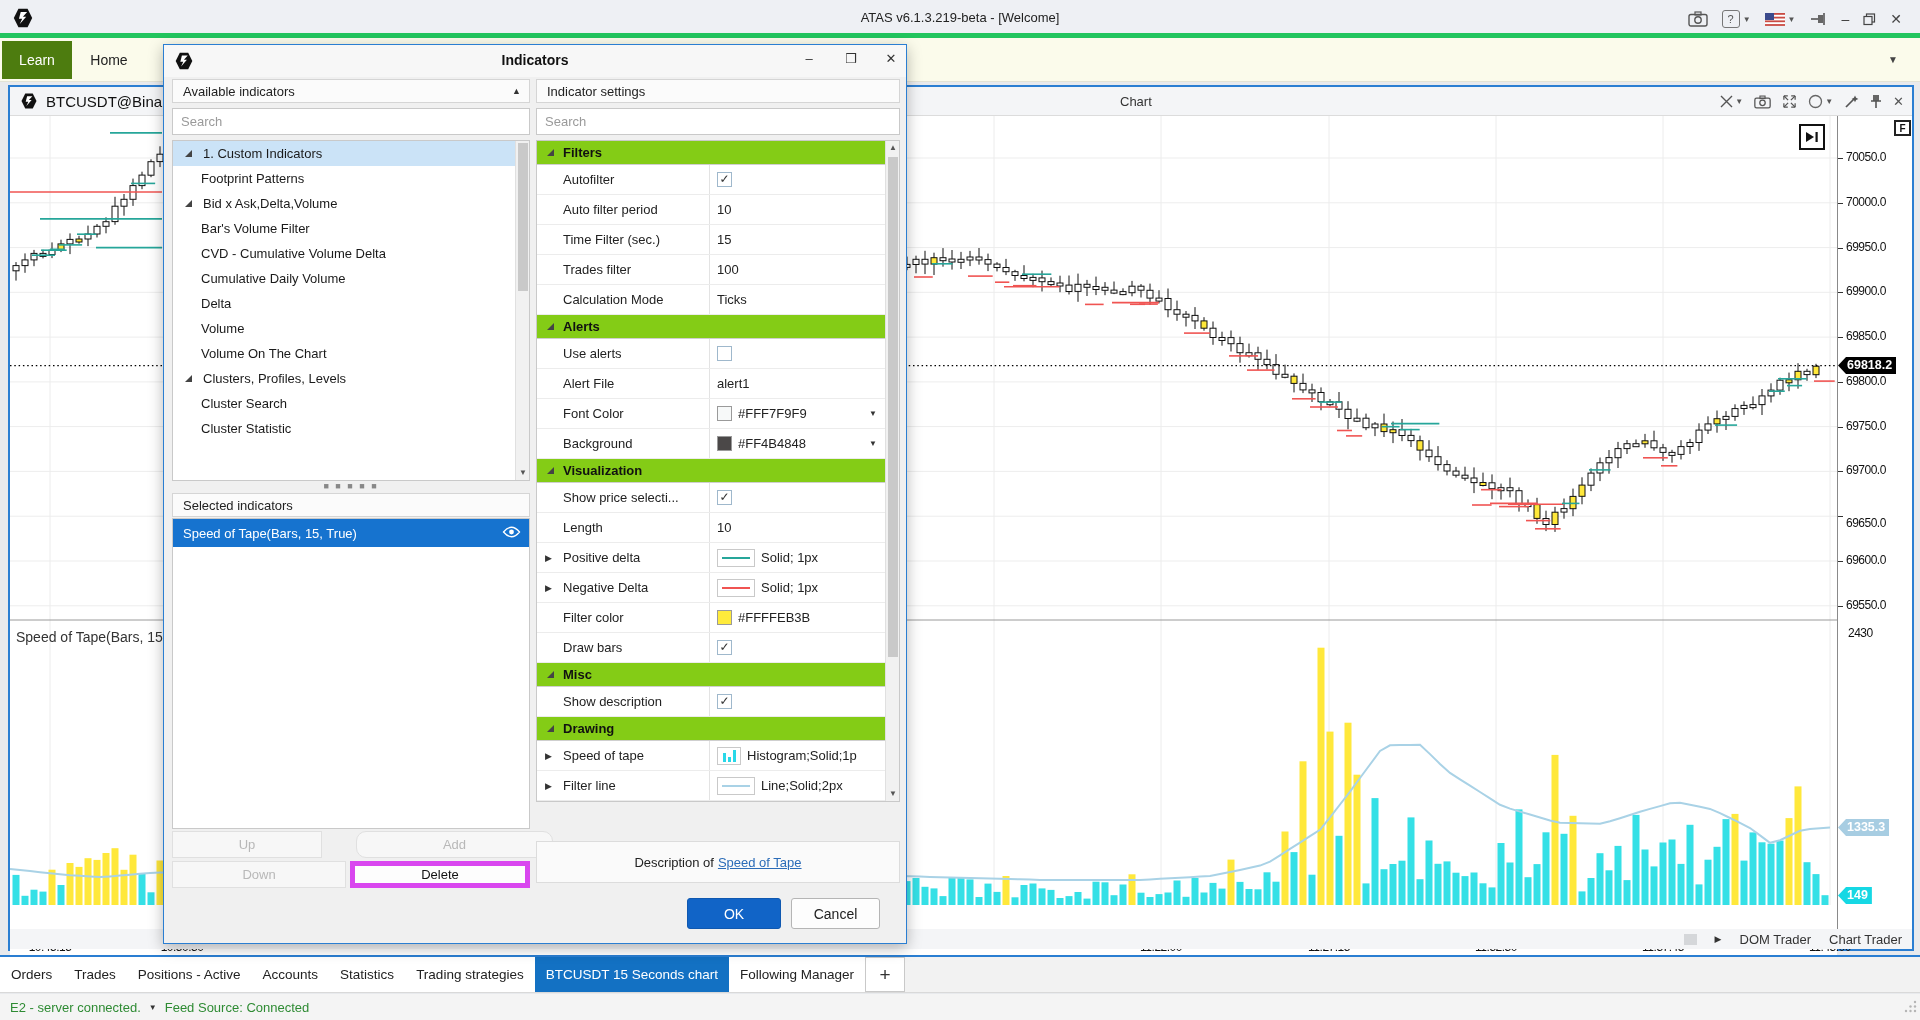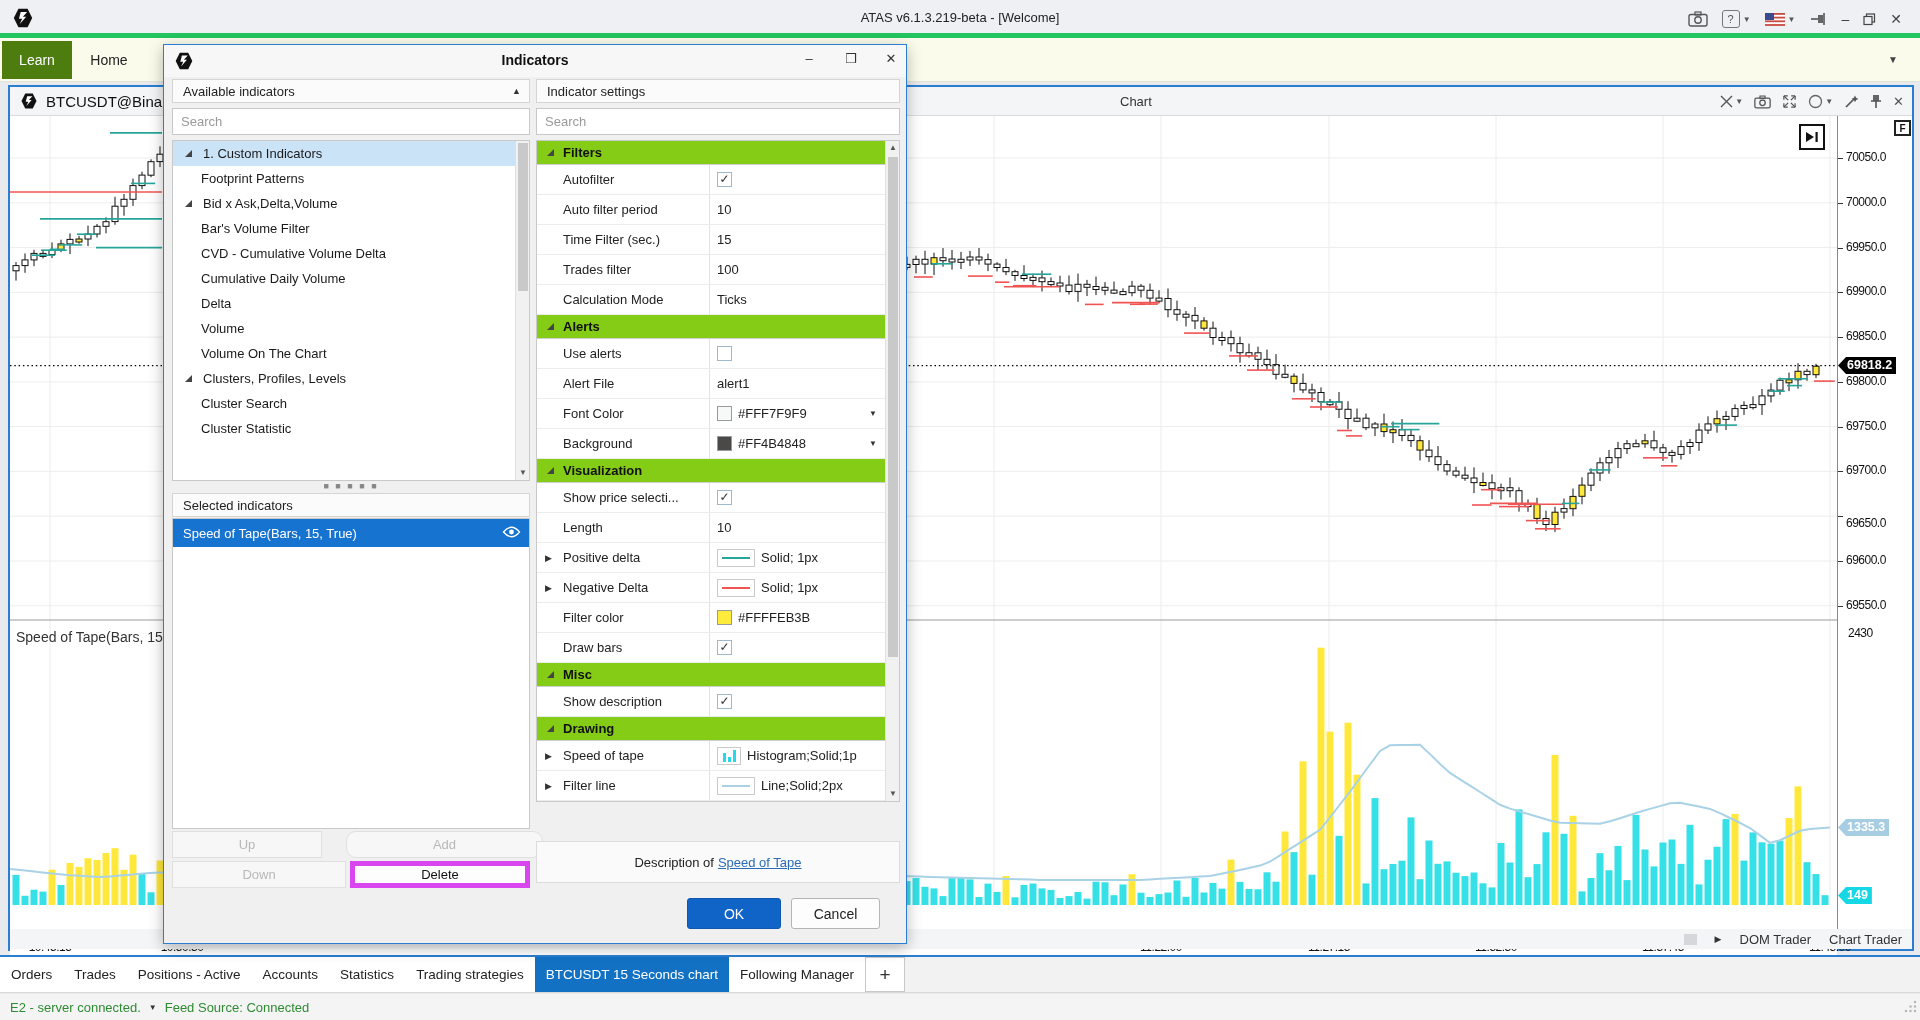--- a/index.html
+++ b/index.html
@@ -1088,21 +1088,21 @@
         <span class="grow">Speed of Tape(Bars, 15, True)</span>
         <span>
           <svg width="19" height="12" viewBox="0 0 19 12">
               <path d="M1.5 6 Q9.5 -3.5 17.5 6 Q9.5 15.5 1.5 6 Z" fill="none" stroke="#fff" stroke-width="1.3"></path>
               <circle cx="9.5" cy="6" r="2.4" fill="#fff"></circle>
             </svg>
         </span>
       </div>
     </div>
     <div class="list-btn" id="btn-up" style="left:8px;top:786px;width:150px;">Up</div>
-    <div class="list-btn" id="btn-add" style="left:182px;top:786px;width:197px;border-radius:10px;">Add</div>
+    <div class="list-btn" id="btn-add" style="left:192px;top:786px;width:197px;border-radius:10px;">Add</div>
     <div class="list-btn" id="btn-down" style="left:8px;top:816px;width:174px;">Down</div>
     <div class="list-btn enabled" id="btn-delete" style="left:186px;top:816px;width:180px;">Delete</div>
 
     <div class="panel-header" style="left:372px;top:34px;width:364px;">
       <span>Indicator settings</span>
     </div>
     <input class="search" style="left: 372px; top: 63px; width: 364px;" placeholder="Search">
     <div id="settings-grid">
       <div id="settings-rows" style="margin-right:14px;">
           <div class="prop-section">

